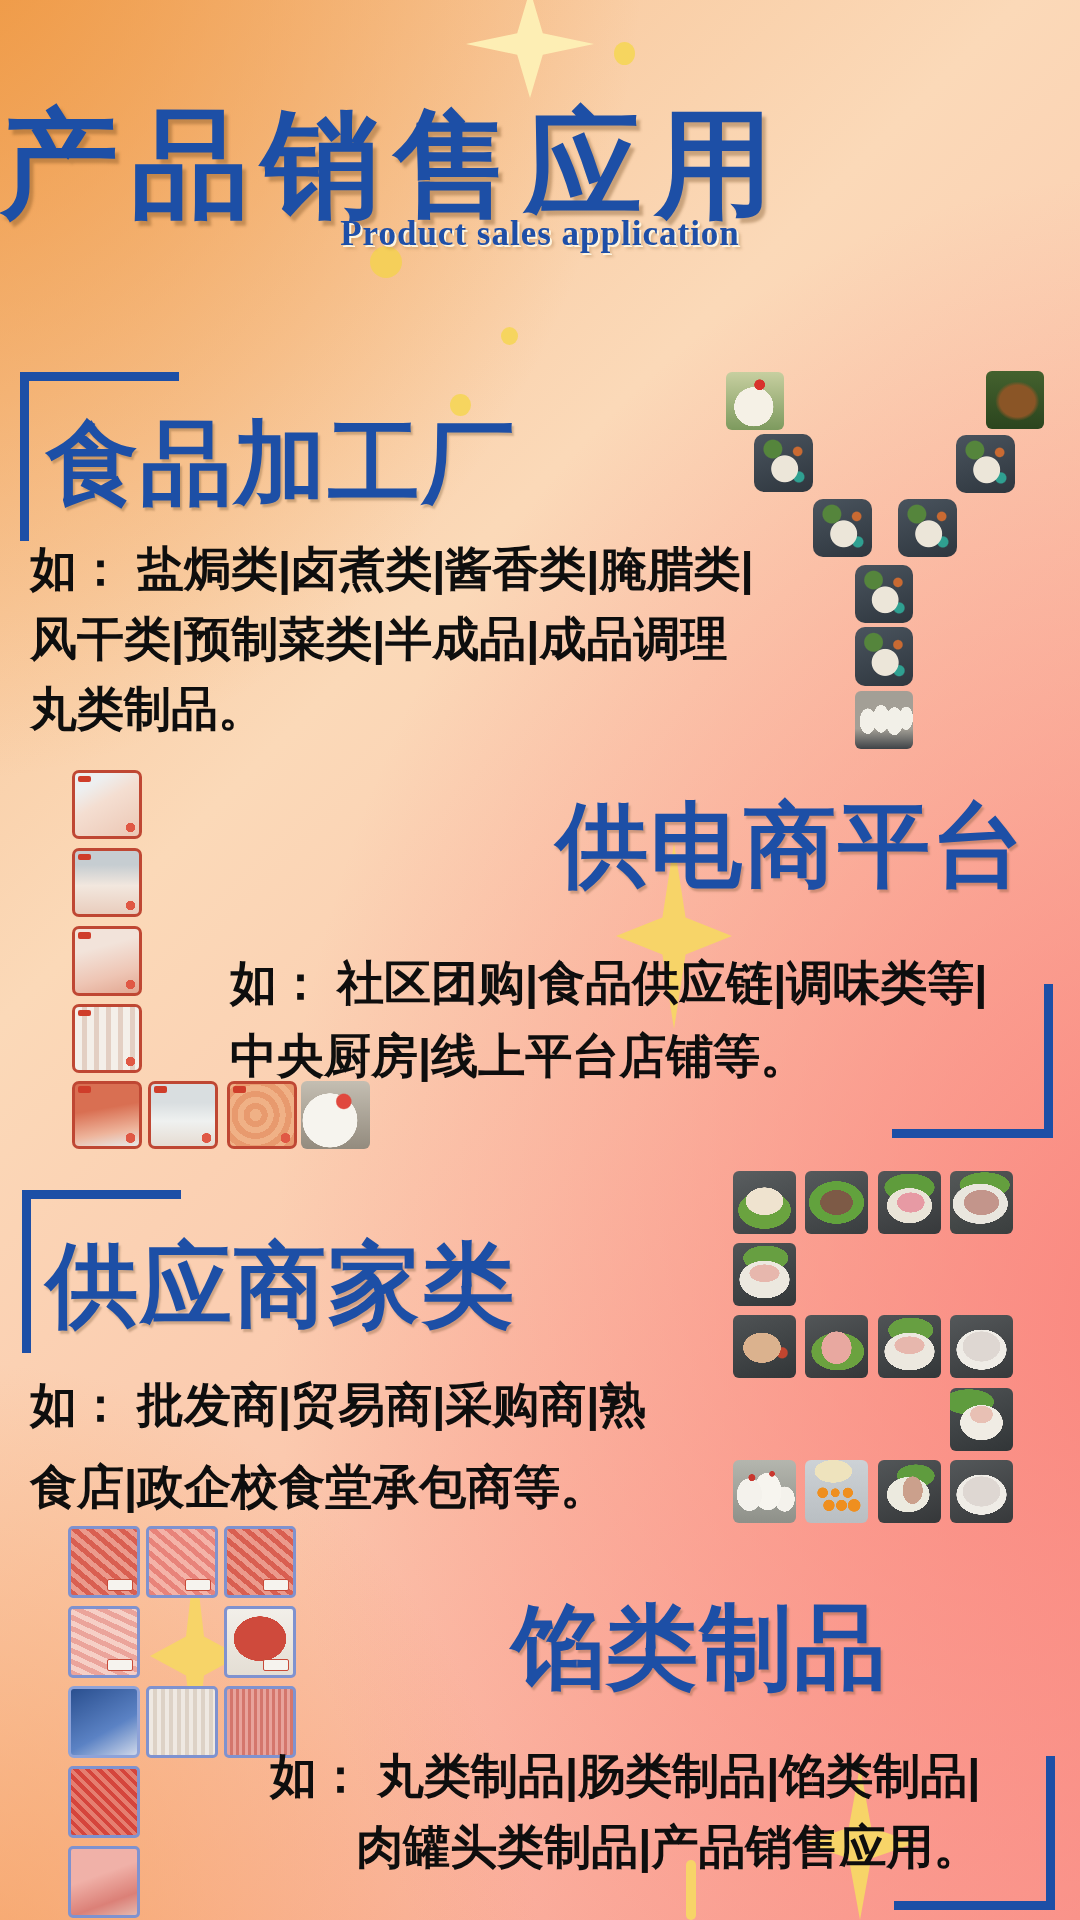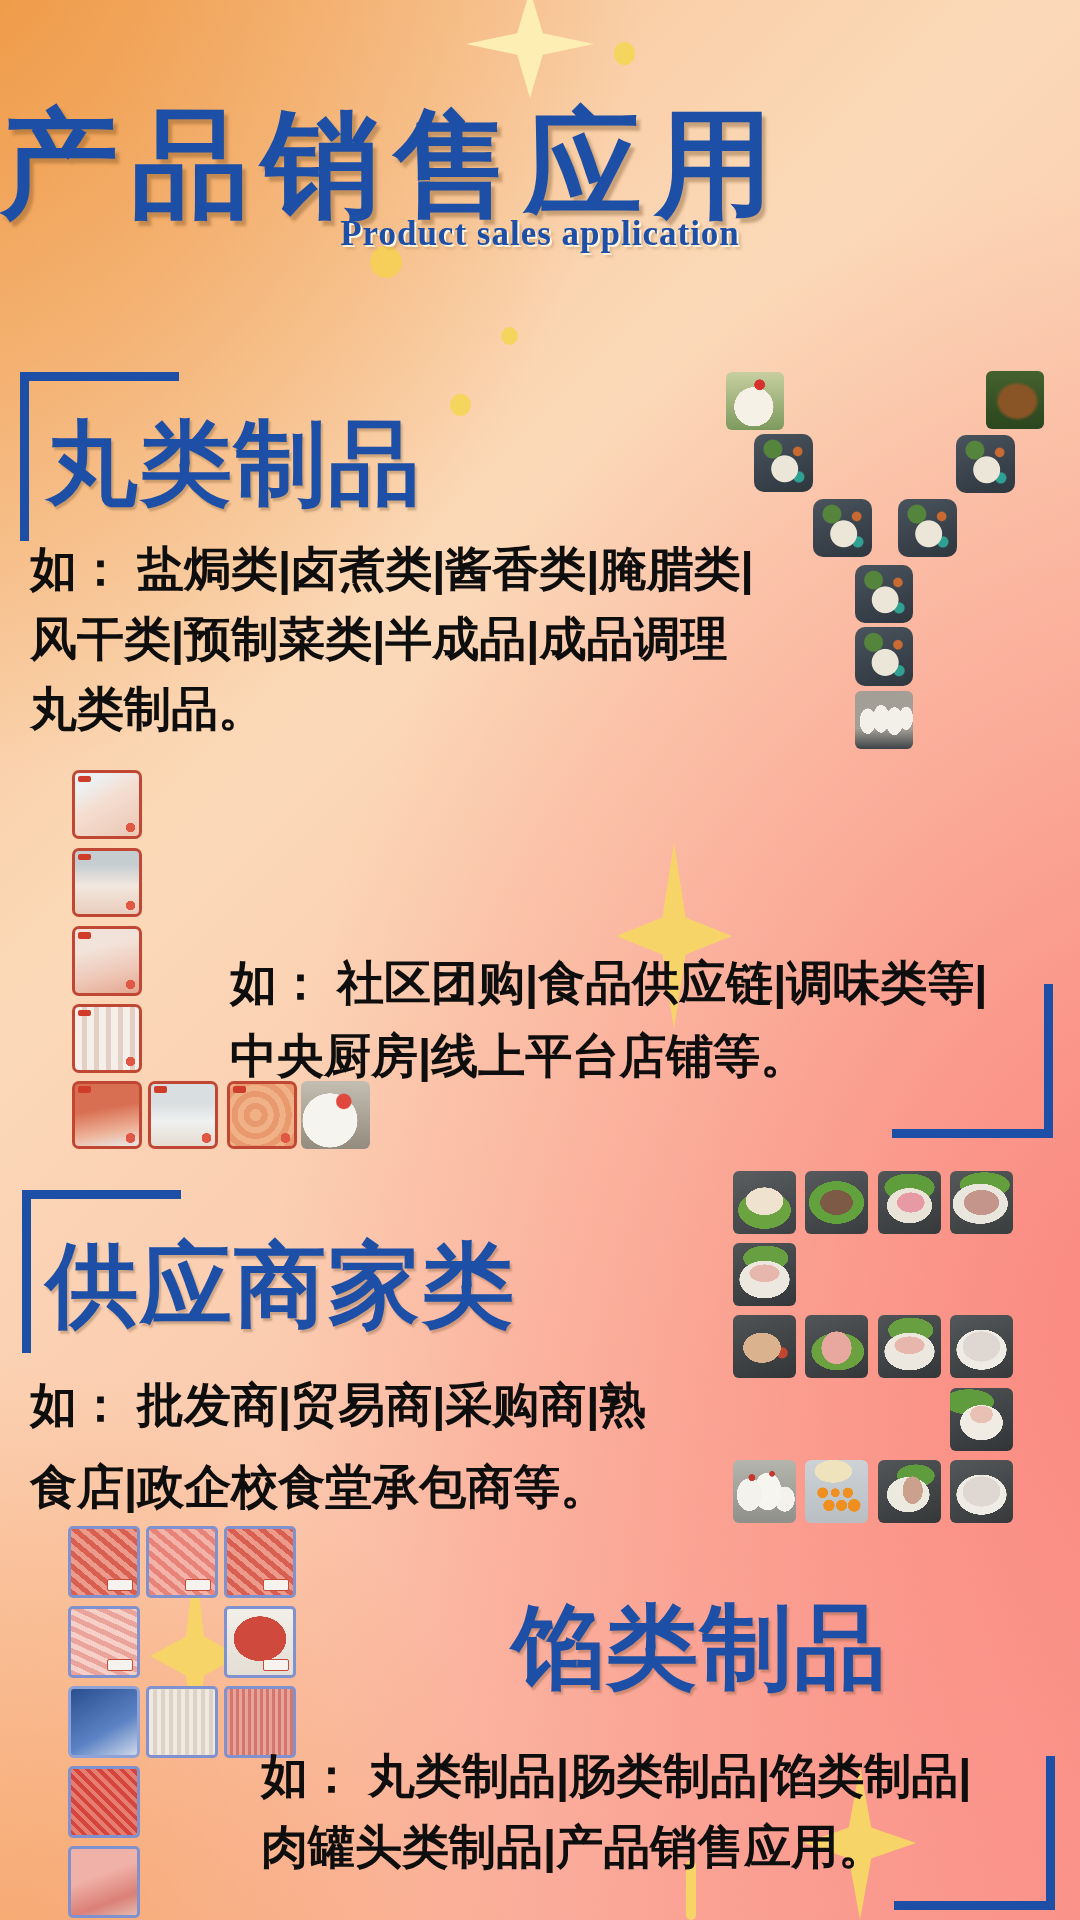--- a/index.html
+++ b/index.html
@@ -38,21 +38,21 @@
   .h1{left:46px;top:402px;}
   .h2{left:556px;top:784px;}
   .h3{left:46px;top:1224px;font-family:Liberation Serif, serif;}
   .h4{left:512px;top:1586px;}
 
   
   .body{position:absolute;font-size:47px;font-weight:900;color:#0e0e0e;white-space:nowrap;}
   .b1{left:30px;top:534px;line-height:70px;}
   .b2{left:230px;top:946px;line-height:73px;}
   .b3{left:30px;top:1364px;line-height:82px;}
-  .b4{left:261px;top:1740px;line-height:71px;}
+  .b4{left:270px;top:1740px;line-height:71px;text-align:right;}
 
   
   .br{position:absolute;border-color:#1d4fa6;}
   .br1{left:20px;top:372px;width:150px;height:160px;border-top:9px solid #1d4fa6;border-left:9px solid #1d4fa6;}
   .br2{left:892px;top:984px;width:152px;height:145px;border-right:9px solid #1d4fa6;border-bottom:9px solid #1d4fa6;}
   .br3{left:22px;top:1190px;width:150px;height:154px;border-top:9px solid #1d4fa6;border-left:9px solid #1d4fa6;}
   .br4{left:894px;top:1756px;width:152px;height:145px;border-right:9px solid #1d4fa6;border-bottom:9px solid #1d4fa6;}
 
   
   .ph{position:absolute;border-radius:6px;overflow:hidden;box-sizing:border-box;}
@@ -155,27 +155,28 @@
       <div class="ph k-mF" style="left: 224px; top: 1686px; width: 72px; height: 72px;"></div>
       <div class="ph k-mG" style="left: 68px; top: 1766px; width: 72px; height: 72px;"></div>
       <div class="ph k-mH" style="left: 68px; top: 1846px; width: 72px; height: 72px;"></div>
     </div>
 
   <div id="textlayer" class="layer">
     <div id="title">产品销售应用</div>
     <div id="subtitle">Product sales application</div>
 
     <div class="br br1"></div>
-    <div class="h h1">丸类制品</div>
+    <div class="h h1">食品加工厂</div>
     <div class="body b1">
       <div>如： 盐焗类|卤煮类|酱香类|腌腊类|</div>
       <div>风干类|预制菜类|半成品|成品调理</div>
       <div>丸类制品。</div>
     </div>
 
+    <div class="h h2">供电商平台</div>
     <div class="body b2">
       <div>如： 社区团购|食品供应链|调味类等|</div>
       <div>中央厨房|线上平台店铺等。</div>
     </div>
     <div class="br br2"></div>
 
     <div class="br br3"></div>
     <div class="h h3">供应商家类</div>
     <div class="body b3">
       <div>如： 批发商|贸易商|采购商|熟</div>

